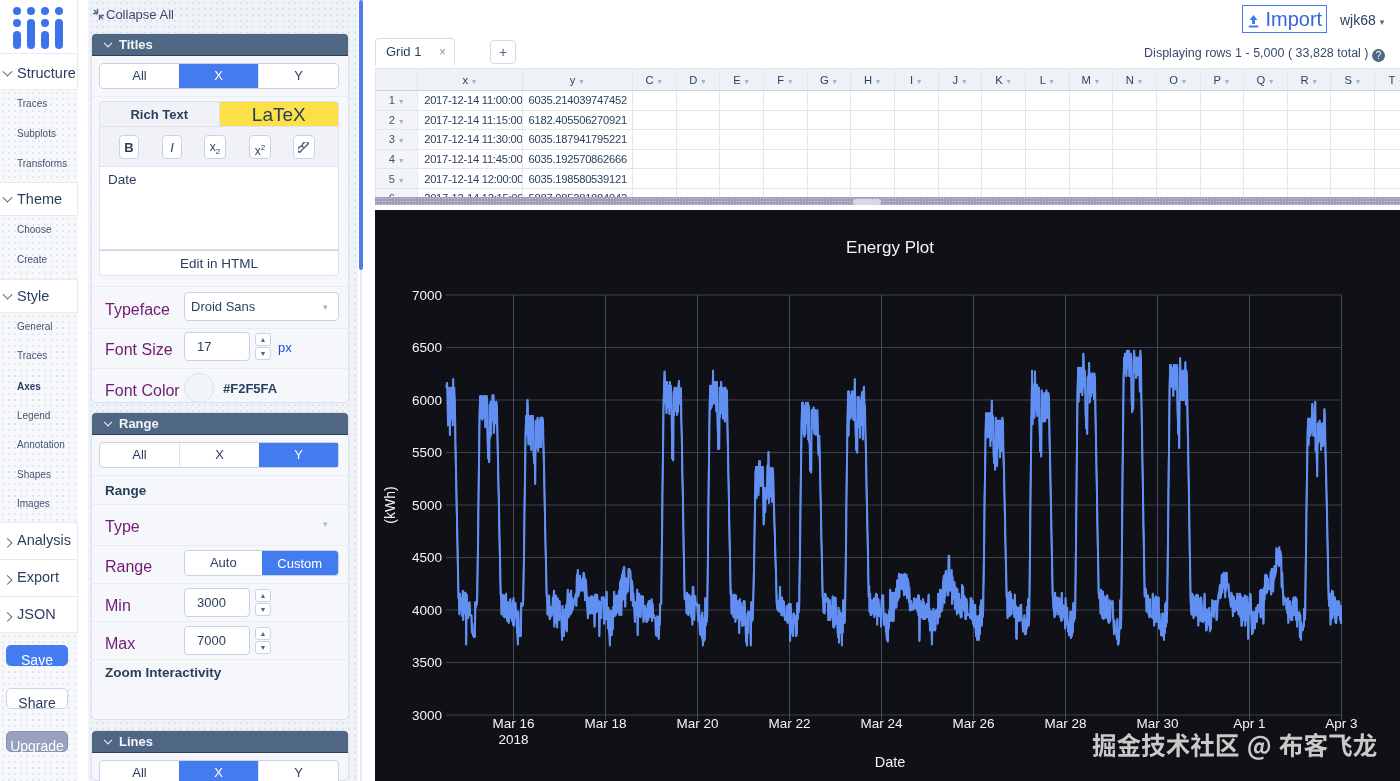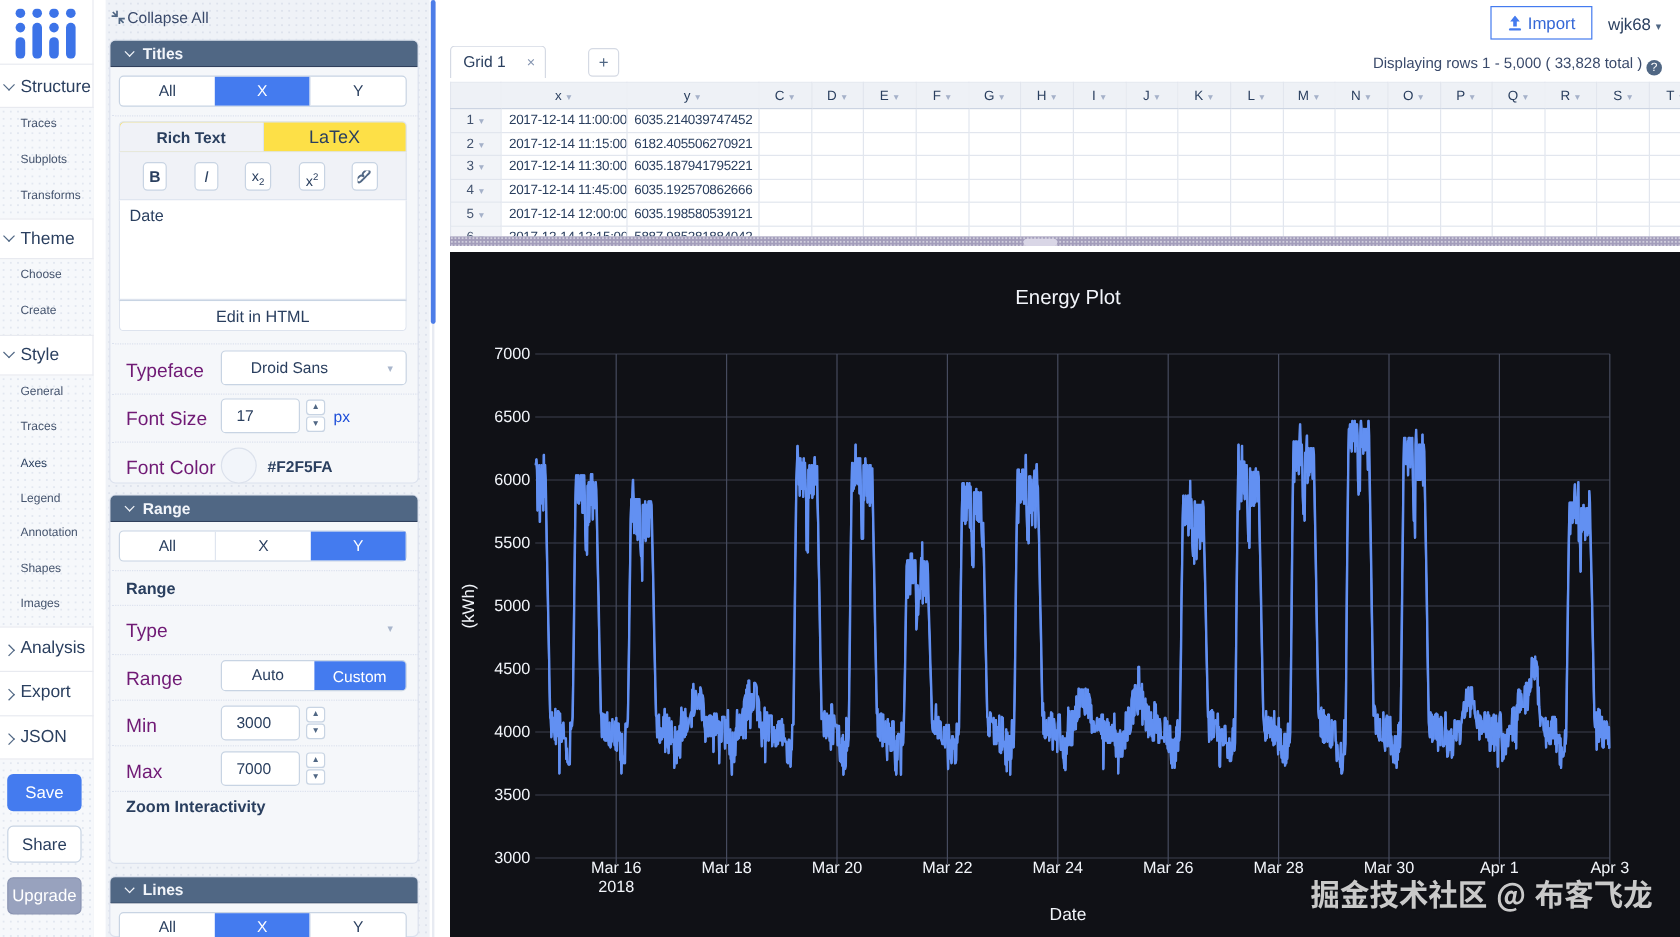--- a/index.html
+++ b/index.html
@@ -5,21 +5,21 @@
 html,body{width:1400px;height:781px;overflow:hidden;background:#fff;
   font-family:"Liberation Sans",sans-serif;-webkit-font-smoothing:antialiased}
 .abs{position:absolute}
 #leftnav{position:absolute;left:0;top:0;width:78px;height:781px;background:#fff;border-right:1px solid #e8eaf0}
 .nav-h{position:absolute;left:0;width:78px;font-size:14.5px;color:#2a3f5f;white-space:nowrap}
 .chv{display:inline-block;width:7px;height:7px;border-right:1.6px solid #506784;border-bottom:1.6px solid #506784;transform:rotate(45deg) translate(-2px,-2px);margin-right:6px}
 .chvr{display:inline-block;width:7px;height:7px;border-right:1.6px solid #506784;border-bottom:1.6px solid #506784;transform:rotate(-45deg) translate(-1px,1px);margin-right:6px}
 .chvw{display:inline-block;width:6px;height:6px;border-right:1.5px solid #f2f5fa;border-bottom:1.5px solid #f2f5fa;transform:rotate(45deg) translate(-2px,-2px);margin-right:8px}
 .nav-i{position:absolute;left:17px;width:61px;font-size:10px;color:#45546e;white-space:nowrap}
 .nav-sep{position:absolute;left:0;width:78px;border-top:1px solid #e8eaf0}
-.nav-btn{position:absolute;left:6px;width:62px;height:31px;border-radius:5px;text-align:center;line-height:31px;font-size:14px}
+.nav-btn{position:absolute;left:6px;width:62px;height:21px;border-radius:5px;text-align:center;line-height:31px;font-size:14px}
 #panel{position:absolute;left:88px;top:0;width:270px;height:781px;background:#eff2f7;background-image:radial-gradient(#dde2ec 0.8px,transparent 1px);background-size:6px 6px}
 .dotbg{position:absolute;left:0;width:78px;background:#f6f8fb;background-image:radial-gradient(#e2e7f0 0.8px,transparent 1px);background-size:6px 6px}
 .sect{position:absolute;left:3px;width:258px;background:#f5f7fa;border:1px solid #dce2ee;border-radius:5px}
 .sect-h{height:22px;background:#506784;border-bottom:1px solid #2f3f5c;border-radius:4px 4px 0 0;color:#f2f5fa;font-size:13px;font-weight:bold;line-height:22px;padding-left:13px}
 .tabs3{position:absolute;left:7px;width:240px;height:26px;background:#fff;border:1px solid #c8d4e3;border-radius:4px;display:flex}
 .tabs3 div{flex:1;text-align:center;line-height:24px;font-size:13px;color:#2a3f5f;border-left:1px solid #dfe5ef}
 .tabs3 div:first-child{border-left:none}
 .tabs3 .on{background:#447bef;color:#fff;border-left:none}
 .lbl{position:absolute;left:13px;font-size:16px;color:#701a75}
 .inp{position:absolute;background:#fff;border:1px solid #c8d4e3;border-radius:4px;font-size:13px;color:#2a3f5f}
@@ -66,21 +66,21 @@
   <div class="nav-sep" style="top:182px"></div>
   <div class="nav-h" style="top:191px;left:4px"><span class="chv"></span>Theme</div>
   <div class="nav-sep" style="top:215px"></div>
   <div class="nav-i" style="top:224px">Choose</div>
   <div class="nav-i" style="top:254px">Create</div>
   <div class="nav-sep" style="top:279px"></div>
   <div class="nav-h" style="top:288px;left:4px"><span class="chv"></span>Style</div>
   <div class="nav-sep" style="top:312px"></div>
   <div class="nav-i" style="top:321px">General</div>
   <div class="nav-i" style="top:350px">Traces</div>
-  <div class="nav-i" style="top:381px;font-weight:normal;color:#2a3f5f">Axes</div>
+  <div class="nav-i" style="top:381px;font-weight:bold;color:#2a3f5f">Axes</div>
   <div class="nav-i" style="top:410px">Legend</div>
   <div class="nav-i" style="top:439px">Annotation</div>
   <div class="nav-i" style="top:469px">Shapes</div>
   <div class="nav-i" style="top:498px">Images</div>
   <div class="nav-sep" style="top:522px"></div>
   <div class="nav-h" style="top:532px;left:4px"><span class="chvr"></span>Analysis</div>
   <div class="nav-sep" style="top:559px"></div>
   <div class="nav-h" style="top:569px;left:4px"><span class="chvr"></span>Export</div>
   <div class="nav-sep" style="top:596px"></div>
   <div class="nav-h" style="top:606px;left:4px"><span class="chvr"></span>JSON</div>
@@ -103,21 +103,21 @@
     <div class="sect-h"><span class="chvw"></span>Titles</div>
     <div class="tabs3" style="top:29px">
         <div>All</div>
         <div class="on">X</div>
         <div>Y</div>
       </div>
     <div class="rowline" style="top:62px"></div>
 
     <div class="abs" style="left:7px;top:67px;width:240px;height:26px;border:1px solid #dde3ee;border-radius:4px 4px 0 0;display:flex;background:#fde047">
       <div style="flex:1;text-align:center;line-height:25px;font-size:13px;font-weight:bold;color:#2a3f5f;background:#f0f2f7;border-right:1px solid #dde3ee;border-radius:4px 0 0 0">Rich Text</div>
-      <div style="flex:1;text-align:center;line-height:25px;font-size:15px;color:#2a3f5f">LaTeX</div>
+      <div style="flex:1;text-align:center;line-height:25px;font-size:19px;color:#2a3f5f">LaTeX</div>
     </div>
 
     <div class="abs" style="left:7px;top:93px;width:240px;height:40px;background:#f0f2f7;border:1px solid #dde3ee;border-top:none"></div>
     <div class="inp" style="left:27px;top:101px;width:20px;height:24px;text-align:center;line-height:23px;font-weight:bold;font-size:13px">B</div>
     <div class="inp" style="left:70px;top:101px;width:20px;height:24px;text-align:center;line-height:23px;font-style:italic;font-size:13px">I</div>
     <div class="inp" style="left:112px;top:101px;width:22px;height:24px;text-align:center;line-height:23px;font-size:12px">x<sub style="font-size:8px">2</sub></div>
     <div class="inp" style="left:157px;top:101px;width:22px;height:24px;text-align:center;line-height:23px;font-size:12px">x<sup style="font-size:8px">2</sup></div>
     <div class="inp" style="left:201px;top:101px;width:22px;height:24px;text-align:center">
   <svg width="12" height="12" viewBox="0 0 12 12" style="margin-top:6px">
           <g stroke="#506784" stroke-width="1.6" fill="none" stroke-linecap="round">
@@ -125,21 +125,21 @@
             <path d="M4.2 7.8 L2.6 9.4 A1.9 1.9 0 0 1 -0.1 6.7 L1.8 4.8 A1.9 1.9 0 0 1 4.5 4.8"></path>
             <path d="M7.8 4.2 L9.4 2.6 A1.9 1.9 0 0 0 6.7 -0.1 L4.8 1.8 A1.9 1.9 0 0 0 4.8 4.5"></path>
           </g>
         </svg></div>
 
     <div class="abs" style="left:7px;top:133px;width:240px;height:83px;background:#fff;border:1px solid #dde3ee;border-top:none;font-size:13.5px;color:#2a3f5f;padding:5px 8px">Date</div>
     <div class="abs" style="left:7px;top:216px;width:240px;height:26px;background:#fff;border:1px solid #dde3ee;border-top:1px solid #c8d4e3;border-radius:0 0 4px 4px;text-align:center;line-height:25px;font-size:13.5px;color:#2a3f5f">Edit in HTML</div>
     <div class="rowline" style="top:252px"></div>
 
     <div class="lbl" style="top:267px">Typeface</div>
-    <div class="inp" style="left:92px;top:258px;width:155px;height:29px;line-height:27px;padding-left:24px">Droid Sans</div>
+    <div class="inp" style="left:92px;top:258px;width:155px;height:29px;line-height:27px;padding-left:6px">Droid Sans</div>
     <div class="ddarrow" style="left:231px;top:268px">▾</div>
     <div class="rowline" style="top:294px"></div>
 
     <div class="lbl" style="top:307px">Font Size</div>
     <div class="inp" style="left:92px;top:298px;width:66px;height:29px;line-height:27px;padding-left:12px">17</div>
     <div class="spin" style="left:163px;top:299px">▲</div>
     <div class="spin" style="left:163px;top:313px">▼</div>
     <div class="abs" style="left:186px;top:306px;font-size:13px;color:#1d4ed8">px</div>
     <div class="rowline" style="top:334px"></div>
 
@@ -186,21 +186,21 @@
         <div>All</div>
         <div class="on">X</div>
         <div>Y</div>
       </div>
   </div>
 </div>
 
 <div id="vtrack"></div>
 <div id="vscroll"></div>
 
-<div class="abs" style="left:1242px;top:5px;width:85px;height:28px;border:1px solid #447bef;border-radius:0;text-align:center;line-height:26px;font-size:14px;color:#3467d6">
+<div class="abs" style="left:1242px;top:5px;width:85px;height:28px;border:1px solid #447bef;border-radius:0;text-align:center;line-height:26px;font-size:20px;color:#3467d6">
   <svg width="13" height="13" viewBox="0 0 13 13" style="vertical-align:-2px">
       <g fill="#447bef">
         <path d="M6.5 0 L10.5 5 L8 5 L8 9 L5 9 L5 5 L2.5 5 Z"></path>
         <rect x="1.5" y="10.5" width="10" height="2" rx="1"></rect>
       </g>
     </svg>
   Import</div>
 <div class="abs" style="left:1340px;top:12px;font-size:14px;color:#2a3f5f">wjk68 <span style="font-size:9px;color:#506784">▾</span></div>
 <div class="abs" style="left:1000px;top:46px;width:385px;text-align:right;font-size:12.5px;color:#3a4a6b">Displaying rows 1 - 5,000 ( 33,828 total ) <span style="display:inline-block;width:13px;height:13px;border-radius:50%;background:#506784;color:#fff;font-size:10px;line-height:13px;text-align:center;vertical-align:-2px">?</span></div>
 

